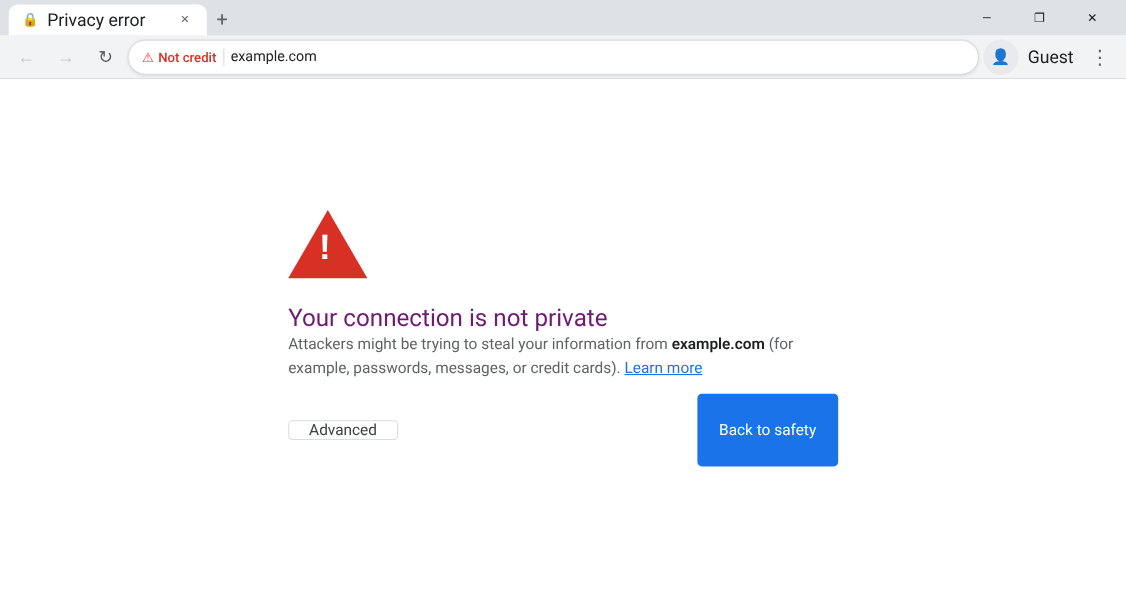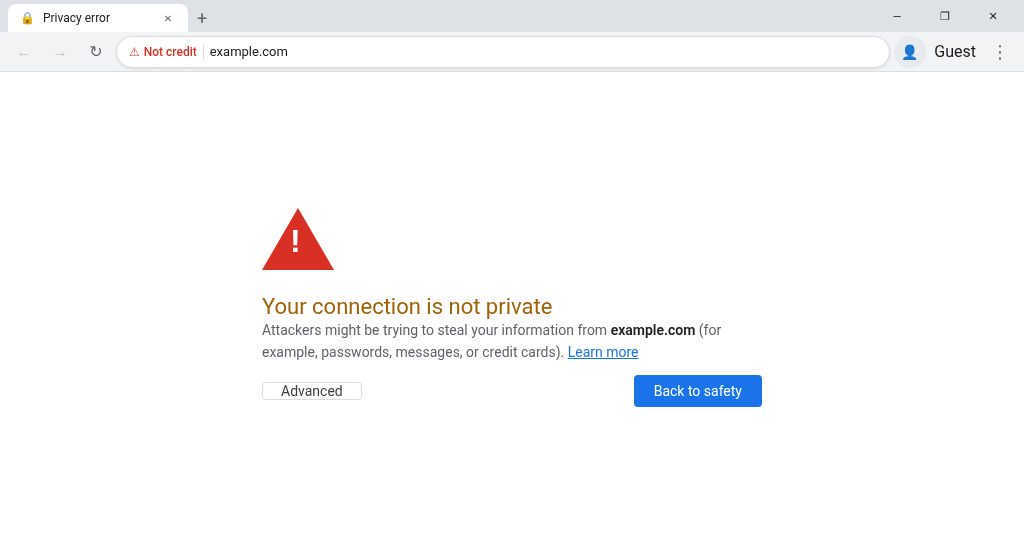--- a/index.html
+++ b/index.html
@@ -42,21 +42,21 @@
       font-size: 12px;
       color: #202124;
       min-width: 180px;
       margin-top: 4px;
     }
     .tab-favicon {
       font-size: 12px;
     }
     .tab-title {
       flex: 1;
-      font-size: 12px;
+      font-size: 16px;
       color: #202124;
     }
     .tab-close {
       width: 16px;
       height: 16px;
       border-radius: 50%;
       display: flex;
       align-items: center;
       justify-content: center;
       font-size: 10px;
@@ -216,21 +216,21 @@
       left: -8px;
       color: #fff;
       font-size: 32px;
       font-weight: bold;
       font-family: Arial, sans-serif;
     }
 
     .error-title {
       font-size: 22px;
       font-weight: 400;
-      color: #a16207;
+      color: #701a75;
     }
 
     .error-body {
       font-size: 14px;
       color: #5f6368;
       line-height: 1.6;
       margin-bottom: 12px;
     }
     .error-body strong {
       color: #202124;
@@ -264,21 +264,21 @@
       font-size: 14px;
       color: #3c4043;
       cursor: pointer;
       font-family: inherit;
     }
 
     .btn-back-to-safety {
       background: #1a73e8;
       border: none;
       border-radius: 4px;
-      padding: 8px 20px;
+      padding: 25px 20px;
       font-size: 14px;
       color: #fff;
       cursor: pointer;
       font-family: inherit;
     }
   </style>
 </head>
 <body>
 
 <div class="window-chrome">

